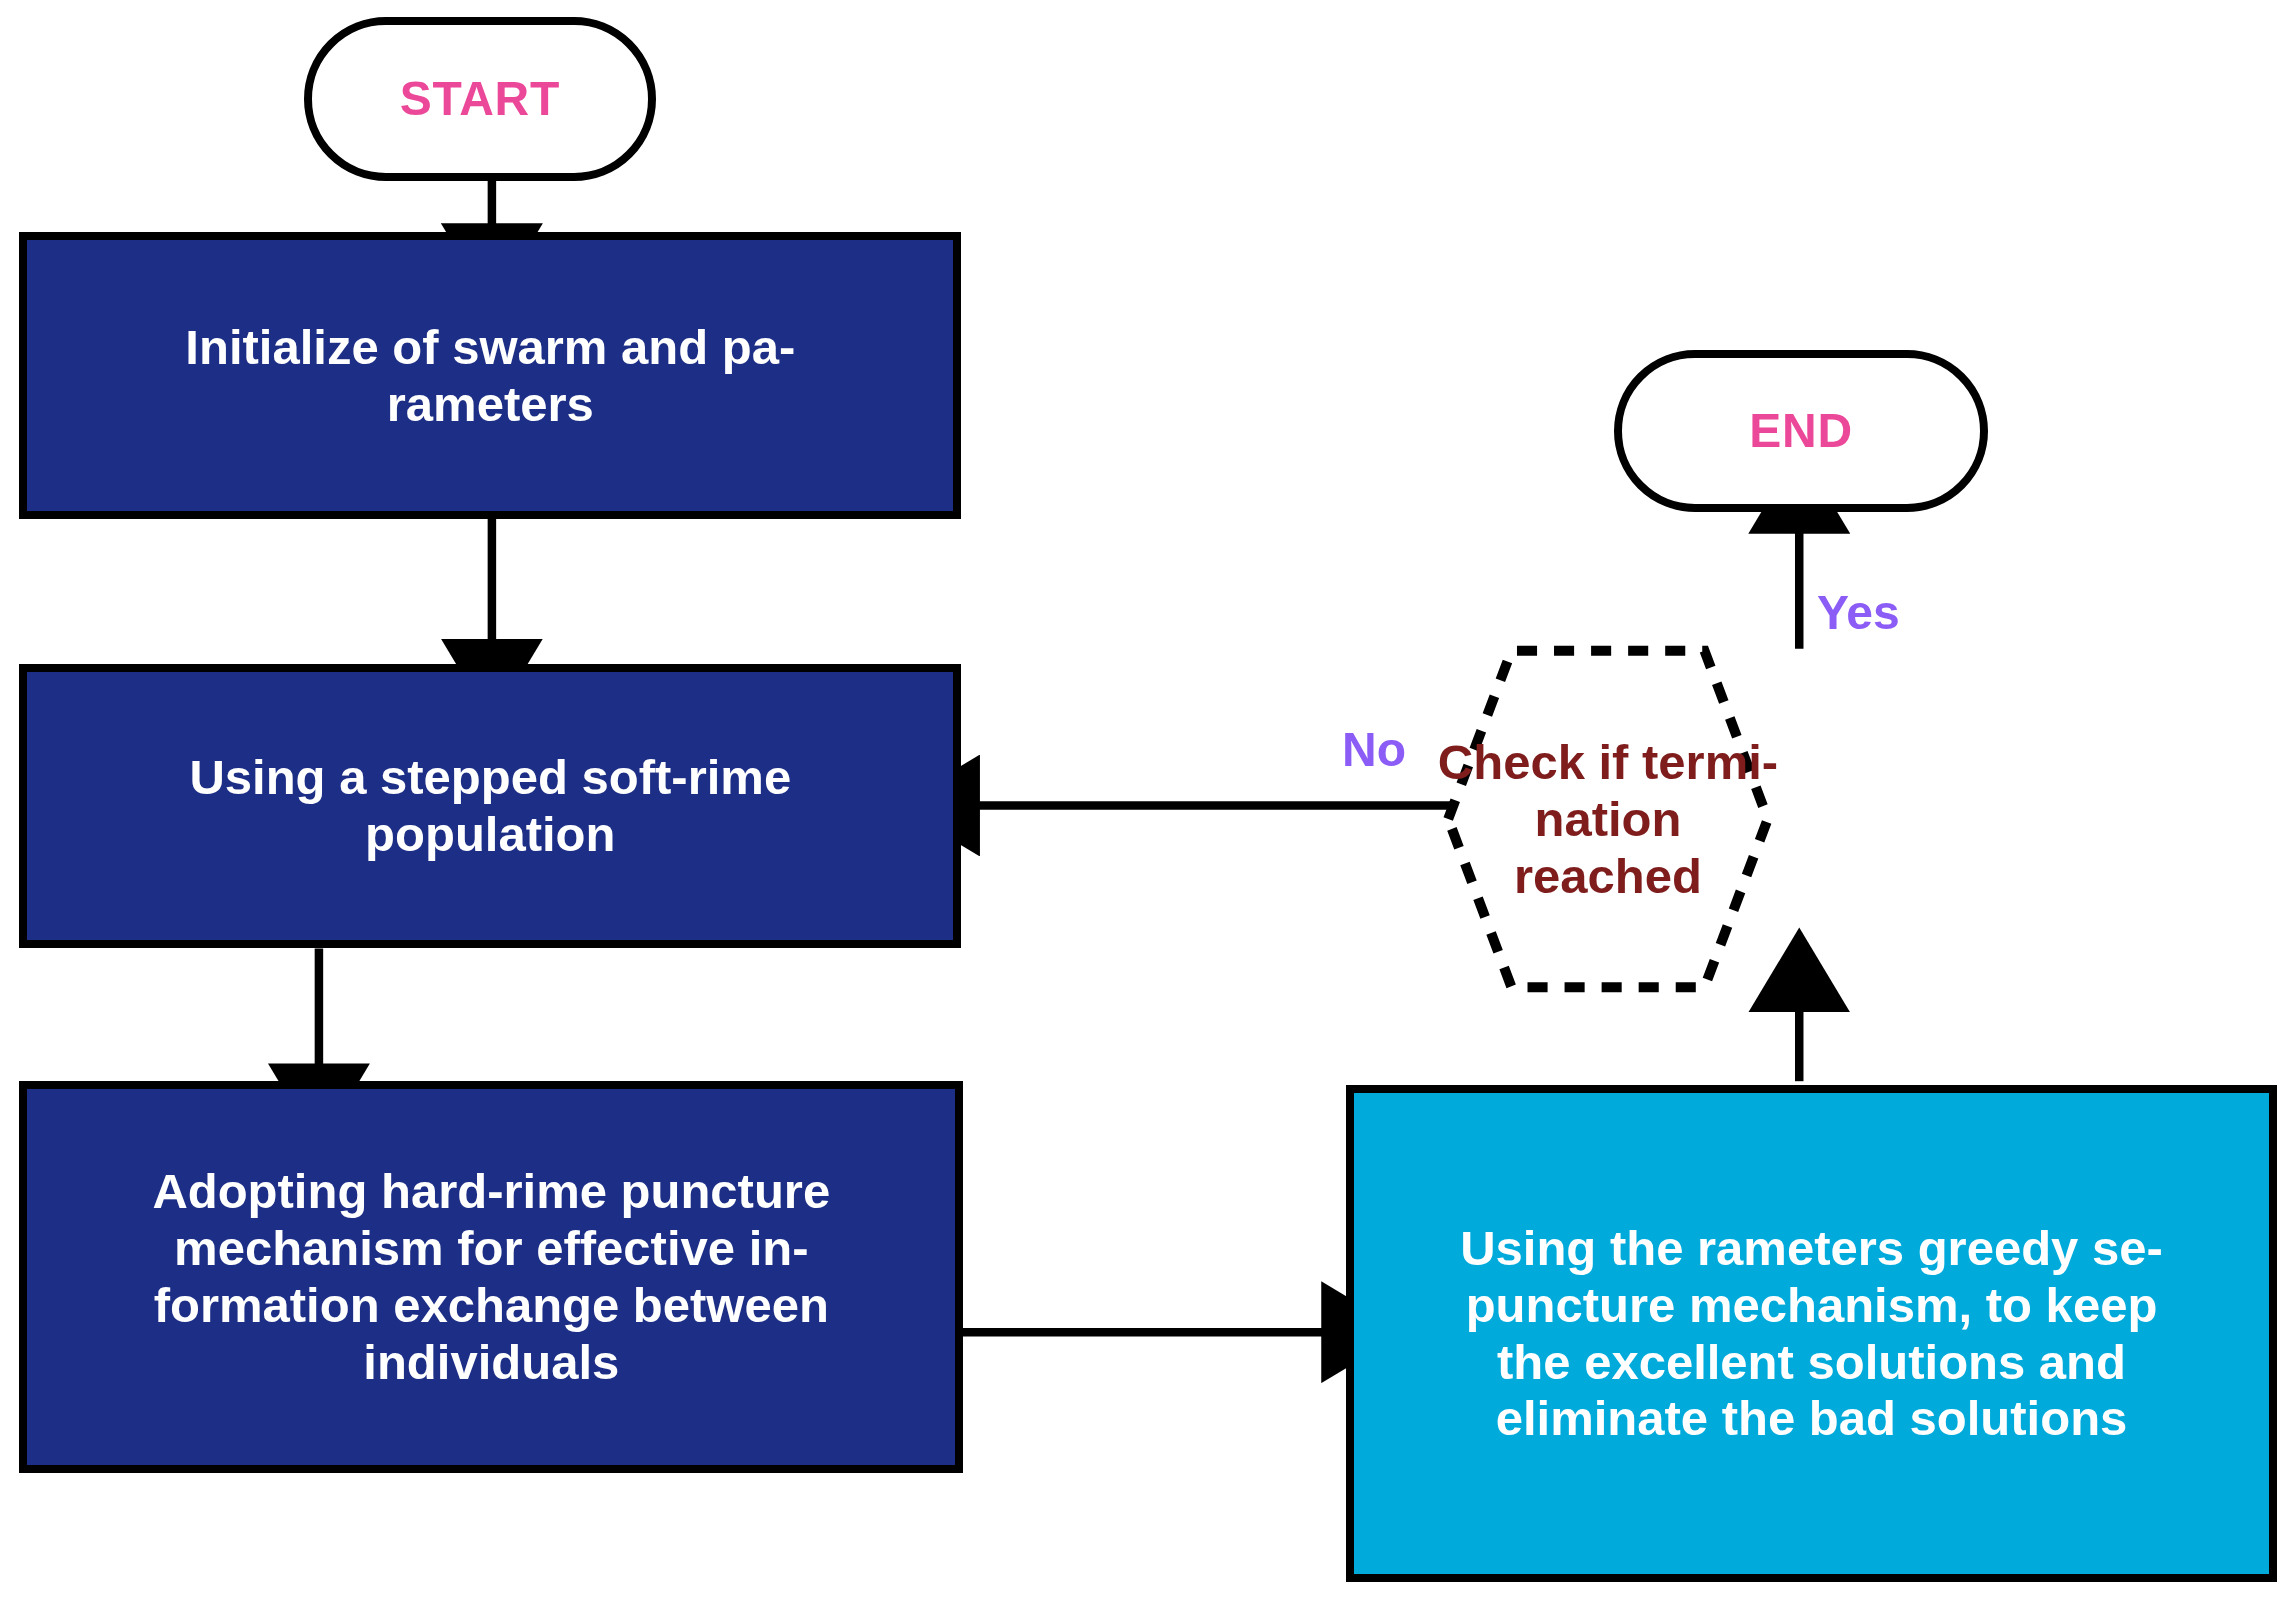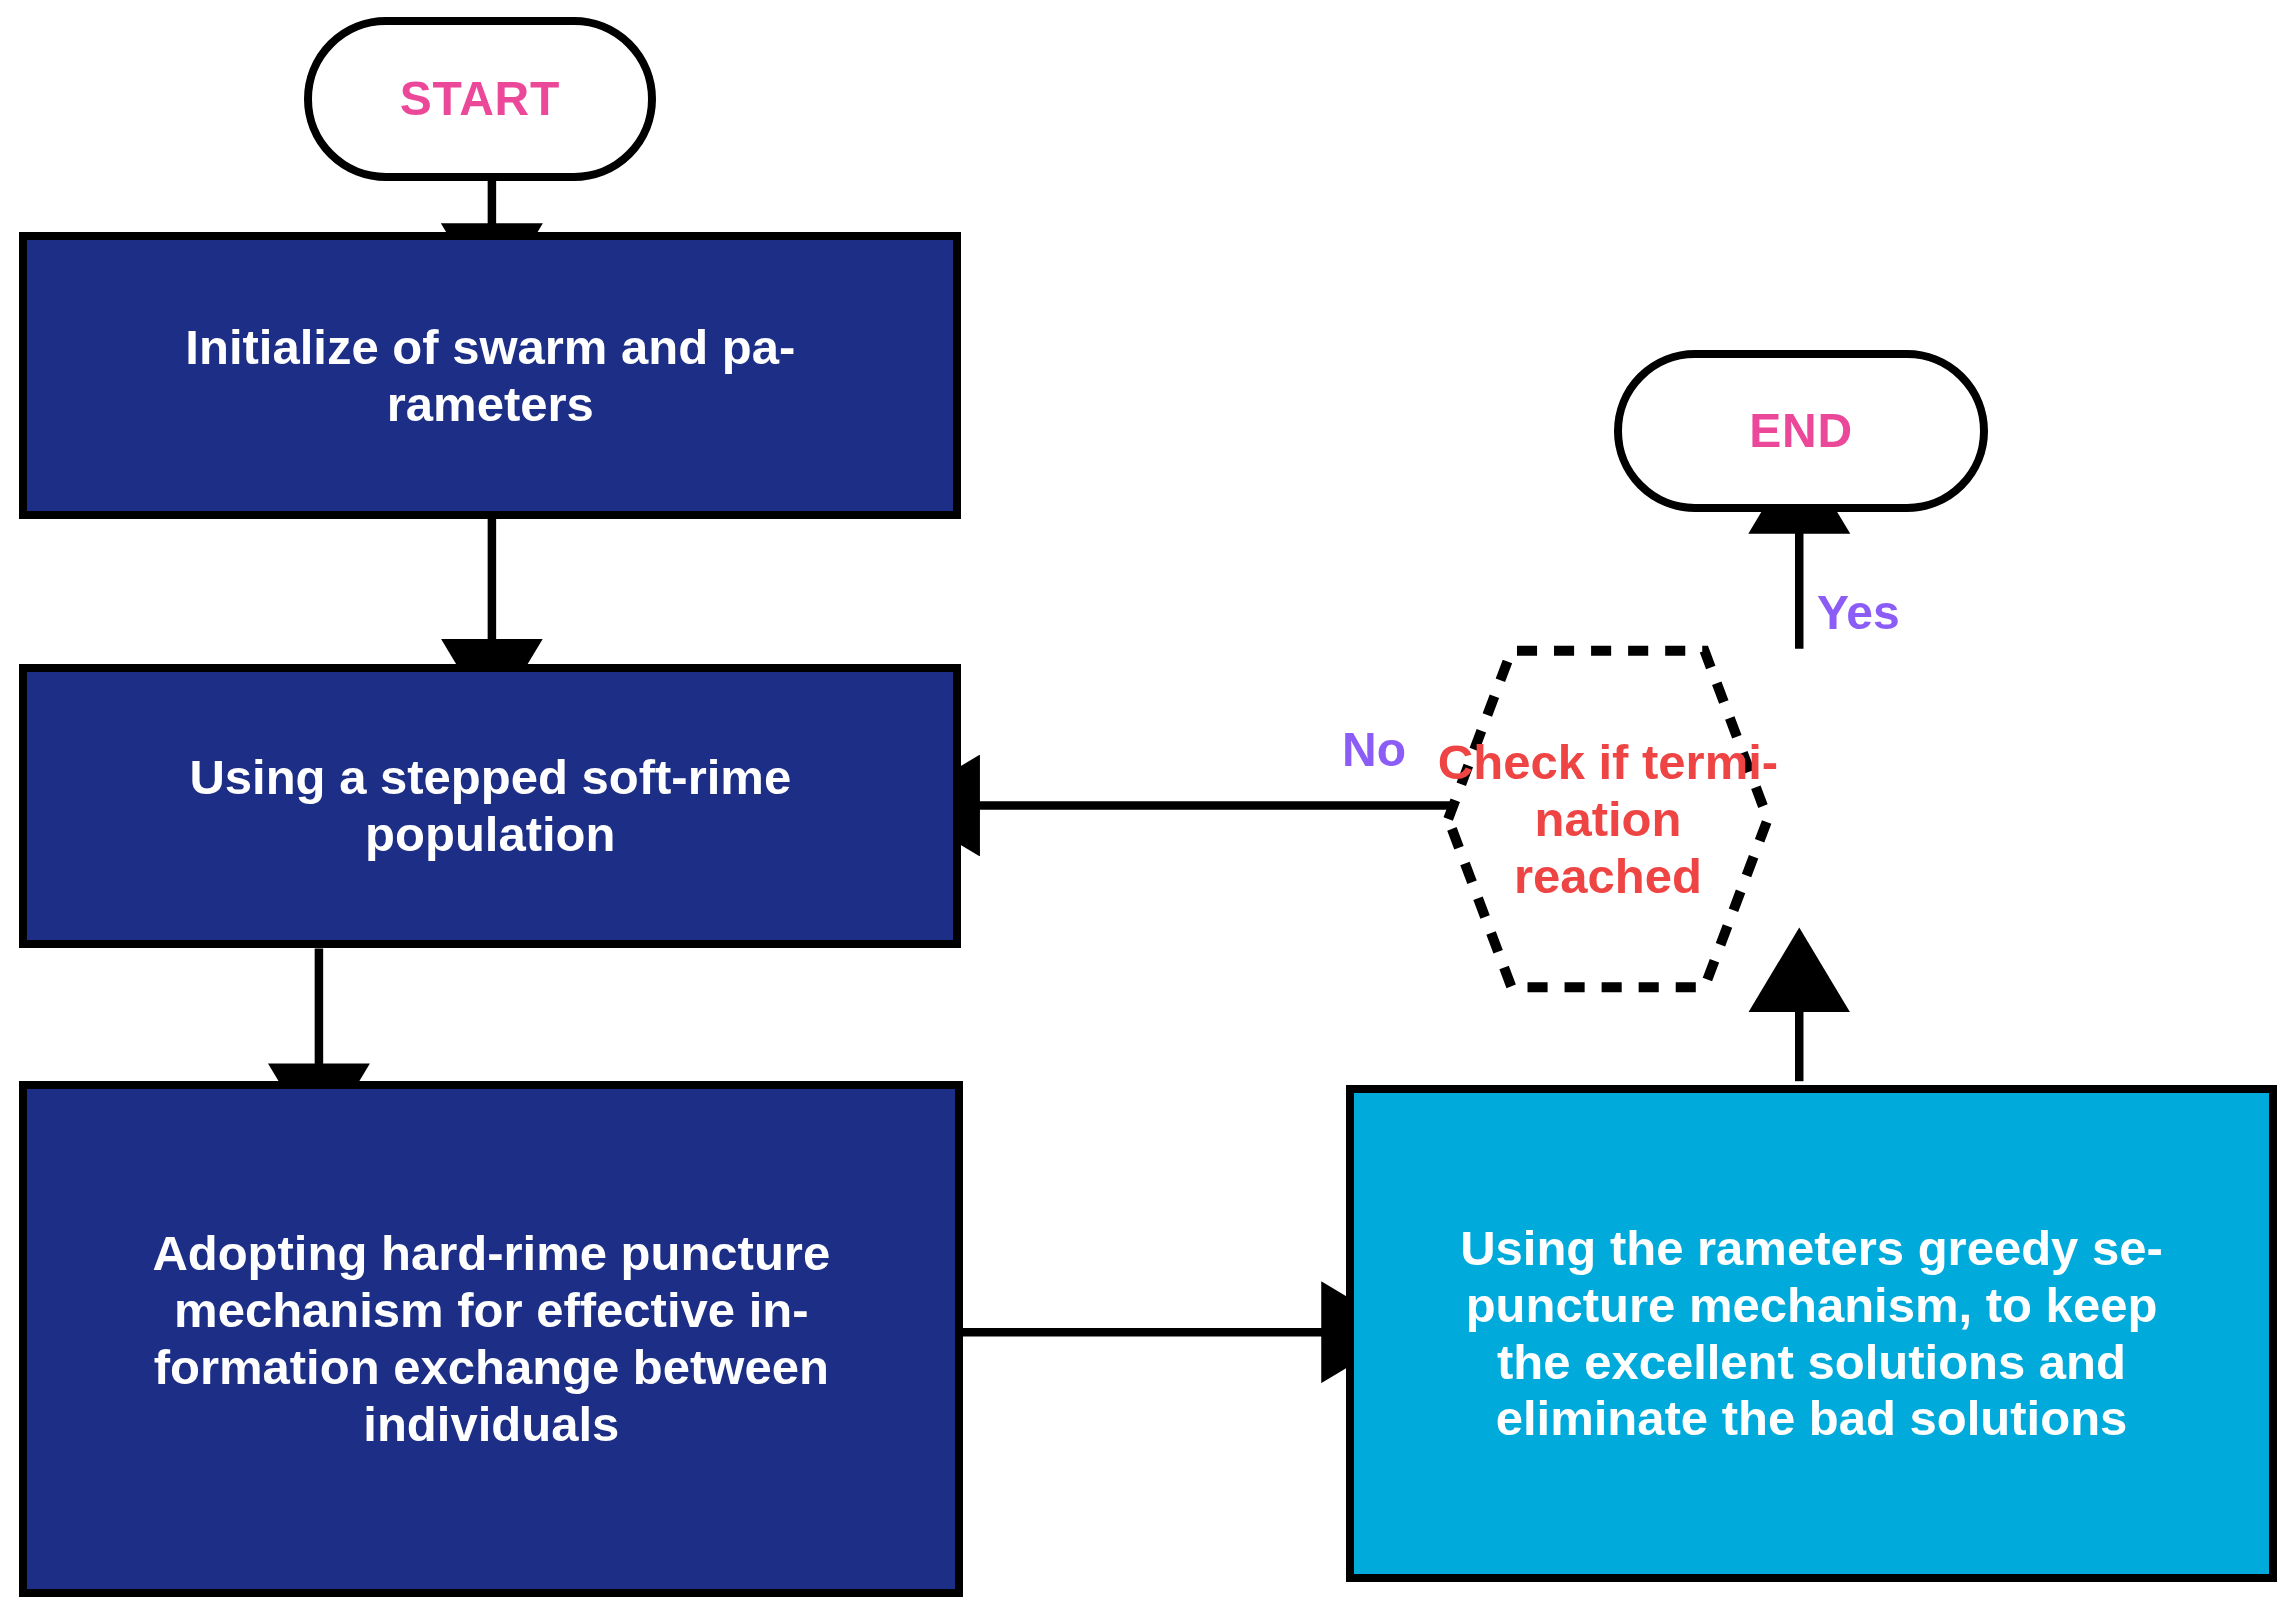--- a/index.html
+++ b/index.html
@@ -64,21 +64,21 @@
   }
   .hex-label {
     position: absolute;
     left: 0;
     right: 0;
     top: 50%;
     transform: translateY(-50%);
     text-align: center;
     font-size: 49px;
     font-weight: bold;
-    color: #ef4444;
+    color: #7f1d1d;
     line-height: 1.16;
     pointer-events: none;
   }
   
   .conn {
     position: absolute;
     left: 0;
     top: 0;
     width: 2295px;
     height: 1601px;
@@ -146,21 +146,21 @@
     </span>
   </div>
 
   <div class="process navy" style="left:19.3px; top:664px; width:942px; height:284px;">
     <span class="label">
       <span class="nowrap-line">Using a stepped soft-rime</span>
       <span class="nowrap-line">population</span>
     </span>
   </div>
 
-  <div class="process navy" style="left:19.3px; top:1081px; width:944px; height:516px;">
+  <div class="process navy" style="left:19.3px; top:1081px; width:944px; height:392px;">
     <span class="label">
       <span class="nowrap-line">Adopting hard-rime puncture</span>
       <span class="nowrap-line">mechanism for effective in-</span>
       <span class="nowrap-line">formation exchange between</span>
       <span class="nowrap-line">individuals</span>
     </span>
   </div>
 
   <div class="process cyan" style="left:1346px; top:1085px; width:931px; height:497px;">
     <span class="label">

